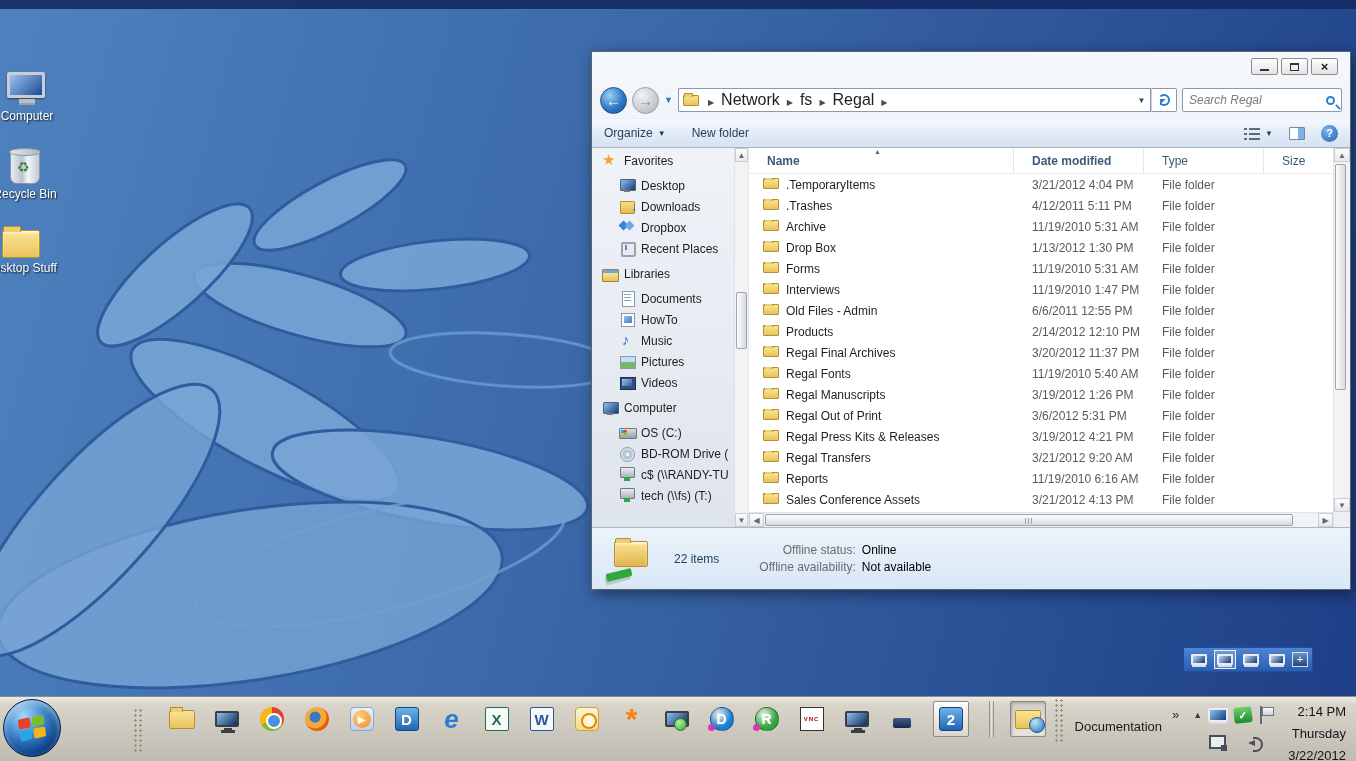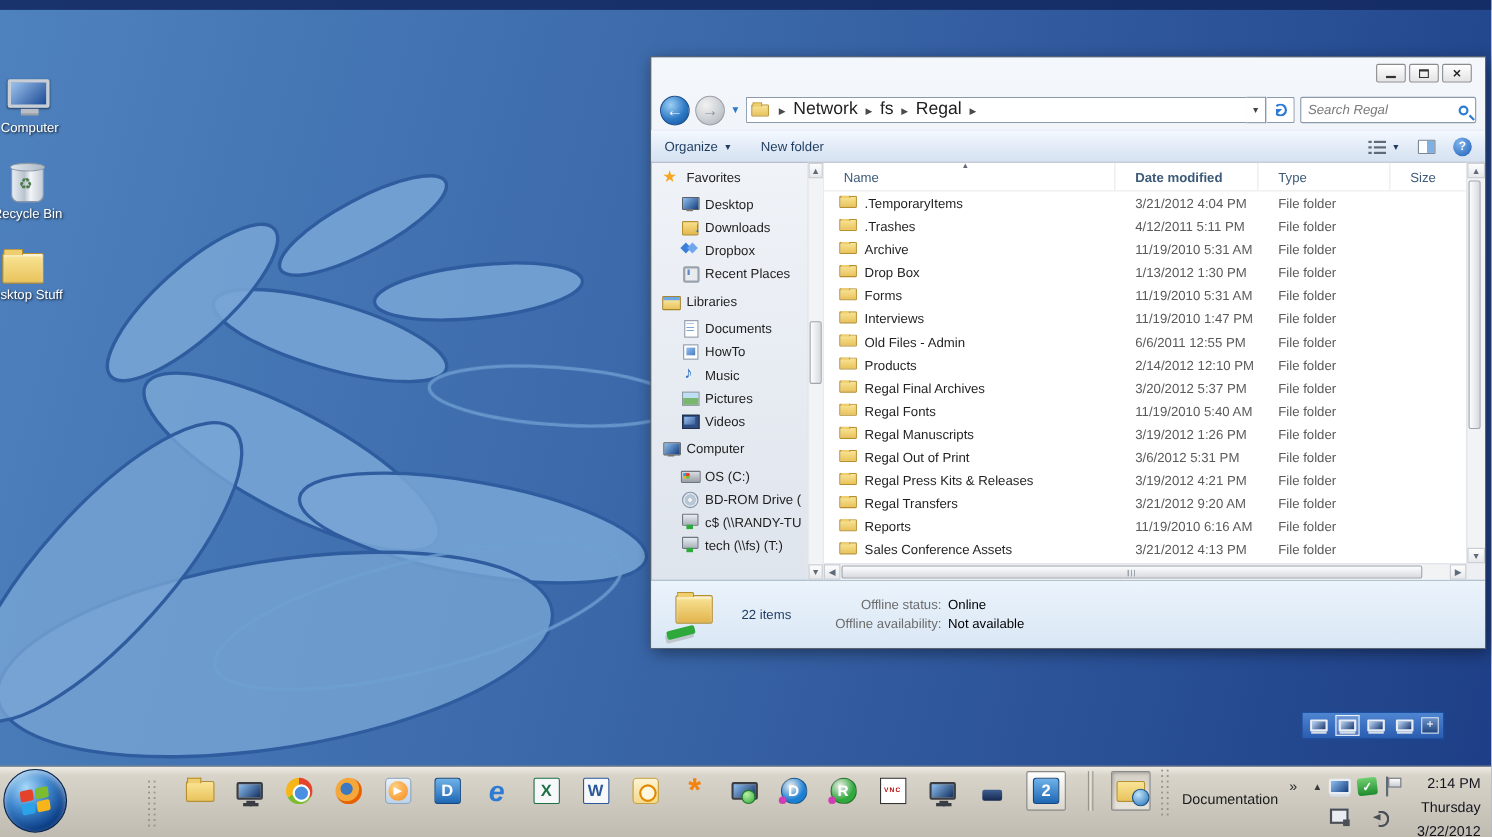--- a/index.html
+++ b/index.html
@@ -100,21 +100,21 @@
   .sbi-netdrive::after { content:""; position:absolute; left:5px; top:10px; width:6px; height:4px; background:#2FA83C; }
 
   #side-scroll { width:14px; flex:none; background:#F2F3F5; border-left:1px solid #E0E2E6; position:relative; }
   .sc-arrow { position:absolute; left:0; width:100%; height:14px; font-size:8px; color:#5E6A77; display:flex; align-items:center; justify-content:center; background:linear-gradient(#FDFDFD,#E6E8EB); border:1px solid #C9CDD3; }
   .sc-thumb { position:absolute; left:1px; width:11px; background:linear-gradient(90deg,#FDFDFD,#D8DBDF); border:1px solid #9EA4AC; border-radius:2px; }
 
   #filewrap { flex:1; display:flex; min-width:0; background:#fff; border-left:1px solid #E4E7EB; }
   #listcol { flex:1; display:flex; flex-direction:column; min-width:0; }
   #lheader { height:26px; flex:none; display:flex; border-bottom:1px solid #ECECEC; position:relative; font-size:12px; color:#3C5A78; }
   .hcell { display:flex; align-items:center; padding-left:18px; border-right:1px solid #E8E8E8; height:100%; }
-  .col0 { width:265px; } .col1 { width:130px;font-weight:bold; } .col2 { width:120px; } .col3 { flex:1; border-right:none; }
+  .col0 { width:265px;font-weight:bold; } .col1 { width:130px;font-weight:bold; } .col2 { width:120px; } .col3 { flex:1; border-right:none; }
   #sort-arrow { position:absolute; left:125px; top:0px; font-size:7px; color:#5E6A77; }
   #rows { flex:1; overflow:hidden; }
   .row { height:21px; display:flex; align-items:center; font-size:12px; }
   .c-name { width:265px; display:flex; align-items:flex-start; padding-left:14px; color:#1F1F1F; overflow:hidden; white-space:nowrap; }
   .c-date { width:130px; color:#5A5A5A; padding-left:18px; }
   .c-type { width:120px; color:#5A5A5A; padding-left:18px; }
   .fold { width:16px; height:11px; background:linear-gradient(#F9E496,#E9C35B); border:1px solid #B68F2E; border-radius:1px; position:relative; margin-right:7px; flex:none; }
   .fold::before { content:""; position:absolute; top:-3px; left:0; width:7px; height:3px; background:#EFCE6F; border:1px solid #B68F2E; border-bottom:none; border-radius:1px 1px 0 0; }
   #hscroll { height:15px; flex:none; background:#F2F3F5; border-top:1px solid #E0E2E6; position:relative; }
   .hs-arrow { position:absolute; top:0; width:15px; height:14px; font-size:8px; color:#5E6A77; display:flex; align-items:center; justify-content:center; background:linear-gradient(#FDFDFD,#E6E8EB); border:1px solid #C9CDD3; }
@@ -453,21 +453,21 @@
                 </div>
                 <div class="c-date">2/14/2012 12:10 PM</div>
                 <div class="c-type">File folder</div>
                 <div class="c-size"></div>
               </div>
               <div class="row">
                 <div class="c-name">
                   <span class="fold"></span>
                   <span>Regal Final Archives</span>
                 </div>
-                <div class="c-date">3/20/2012 5:37 PM</div>
+                <div class="c-date">3/20/2012 11:37 PM</div>
                 <div class="c-type">File folder</div>
                 <div class="c-size"></div>
               </div>
               <div class="row">
                 <div class="c-name">
                   <span class="fold"></span>
                   <span>Regal Fonts</span>
                 </div>
                 <div class="c-date">11/19/2010 5:40 AM</div>
                 <div class="c-type">File folder</div>

